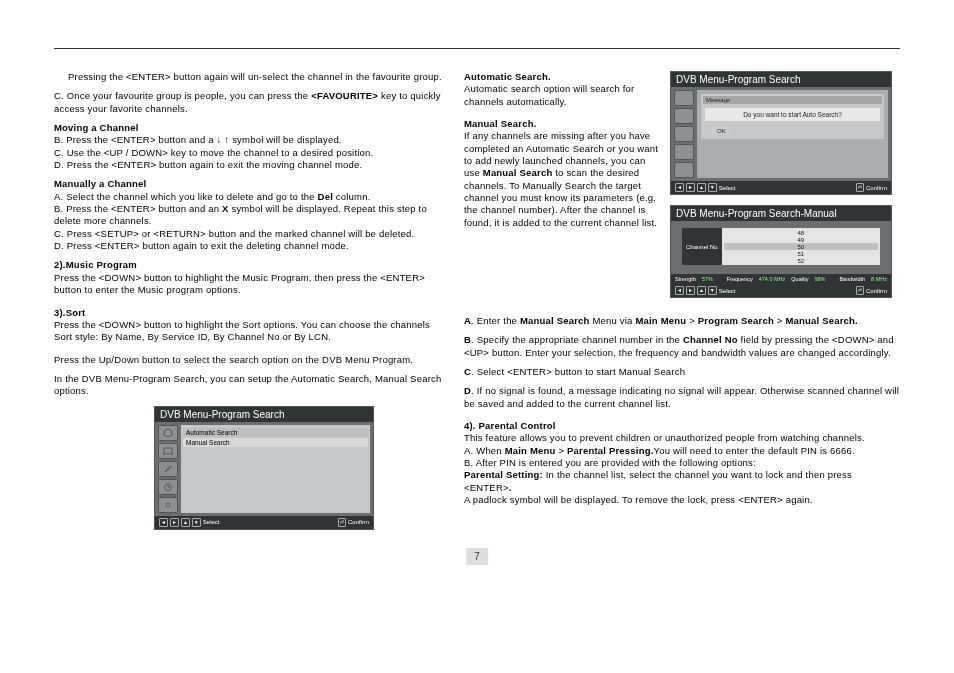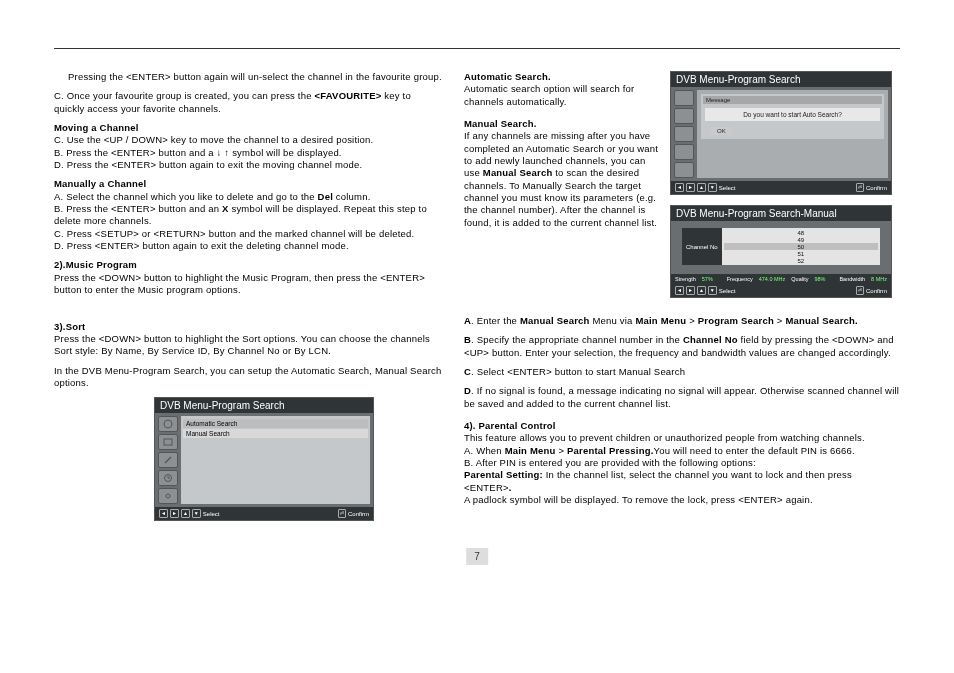--- a/index.html
+++ b/index.html
@@ -43,48 +43,49 @@
 <body>
 
 <div class="page">
   <div class="hr-top"></div>
 
   <div class="columns">
 
     <div class="col-left">
       <div class="para indent">Pressing the &lt;ENTER&gt;  button again will un-select the channel in the favourite group.</div>
       <div class="para">
-        <span>C.  Once your favourite group is created, you can press the </span><b>&lt;FAVOURITE&gt;</b><span> key to quickly access your favorite channels.</span>
+        <span>C.  Once your favourite group is people, you can press the </span><b>&lt;FAVOURITE&gt;</b><span> key to quickly access your favorite channels.</span>
       </div>
 
       <div class="para">
         <div class="section-title">Moving a Channel</div>
+        <div>B. Press the &lt;ENTER&gt; button and a  ↓  ↑  symbol will be displayed.</div>
         <div>C. Use the &lt;UP / DOWN&gt; key to move the channel to a desired position.</div>
-        <div>B. Press the &lt;ENTER&gt; button and a  ↓  ↑  symbol will be displayed.</div>
         <div>D. Press the &lt;ENTER&gt; button again to exit the moving channel mode.</div>
       </div>
 
       <div class="para">
         <div class="section-title">Manually a Channel</div>
         <div><span>A. Select the channel which you like to delete and go to the </span><b>Del</b><span> column.</span></div>
         <div><span>B. Press the &lt;ENTER&gt; button  and an </span><b>X</b><span> symbol will be displayed. Repeat this step to delete more channels.</span></div>
         <div>C. Press &lt;SETUP&gt; or &lt;RETURN&gt; button and the marked channel will be deleted.</div>
         <div>D. Press &lt;ENTER&gt; button again to exit the deleting channel mode.</div>
       </div>
 
       <div class="para">
         <div class="section-title">2).Music Program</div>
         <div>Press the &lt;DOWN&gt; button to highlight the Music Program, then press the &lt;ENTER&gt; button to enter the Music program options.</div>
       </div>
 
-      <div class="para" style="margin-top:24px">
+      <div class="para" style="margin-top:10px">
         <div class="section-title">3).Sort</div>
         <div>Press the &lt;DOWN&gt; button to highlight the Sort options. You can choose the channels Sort style: By Name, By Service ID, By Channel No or By LCN.</div>
       </div>
 
+      <div class="para" style="margin-top:10px">Press the Up/Down button to select the search option on the DVB Menu Program.</div>
       <div class="para">In the DVB Menu-Program Search, you can setup the Automatic Search, Manual Search options.</div>
 
       <div class="figure" style="width:220px; margin-left:100px;">
         <div class="dvb-panel">
           <div class="dvb-title">DVB Menu-Program Search</div>
           <div class="dvb-body">
             <div class="dvb-sidebar">
               <div class="dvb-icon">
                   <svg viewBox="0 0 10 10">
                     <circle cx="5" cy="5" r="4" fill="none" stroke="#555" stroke-width="1"></circle>

